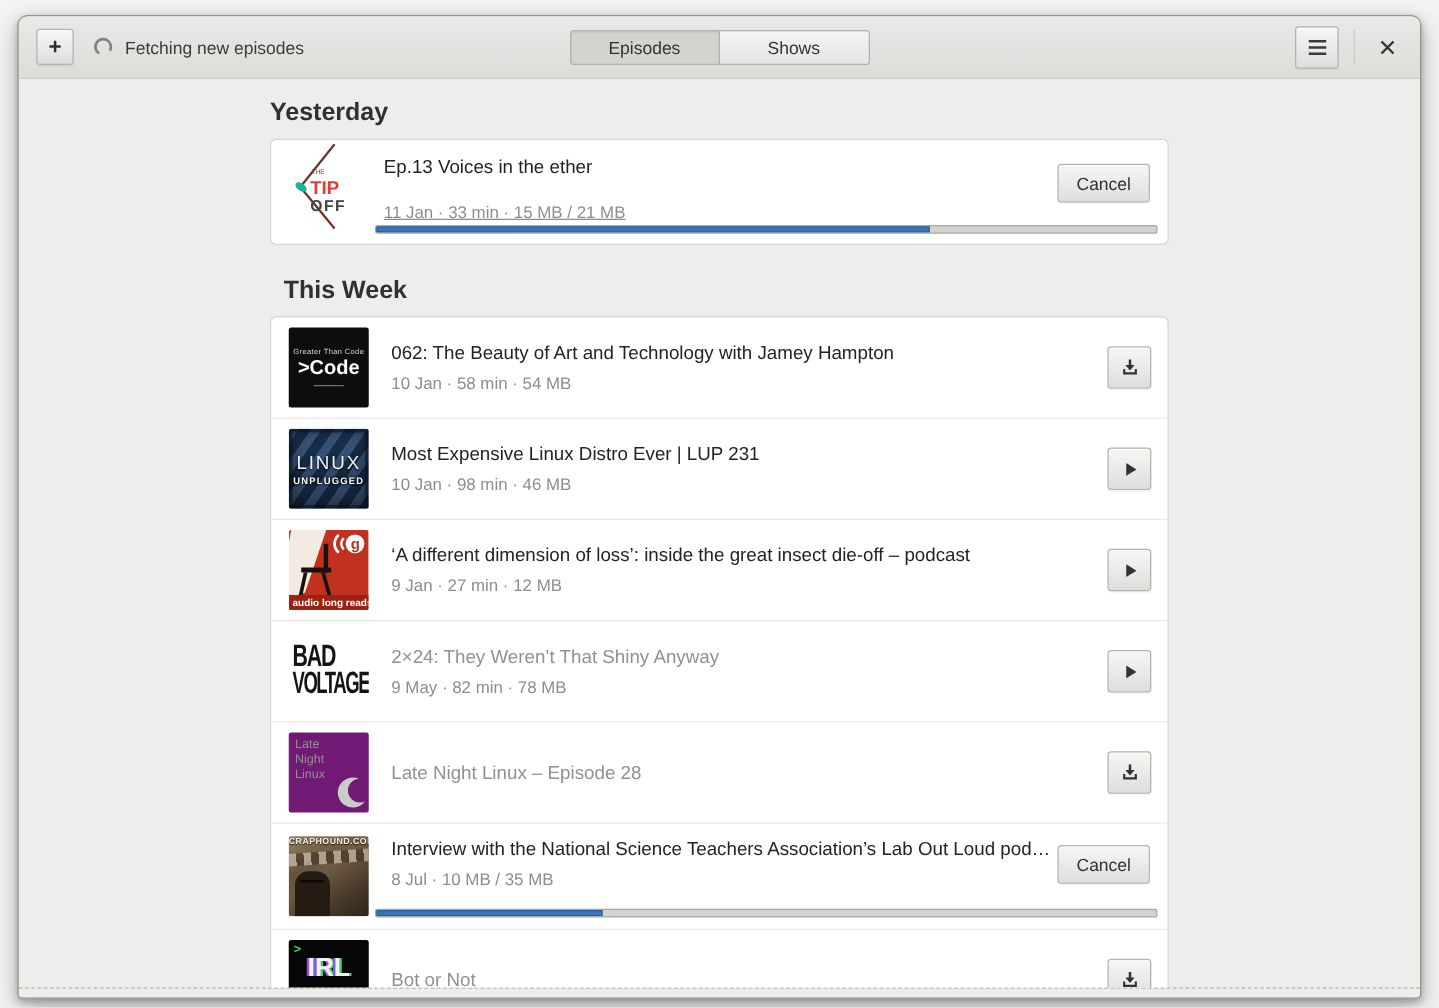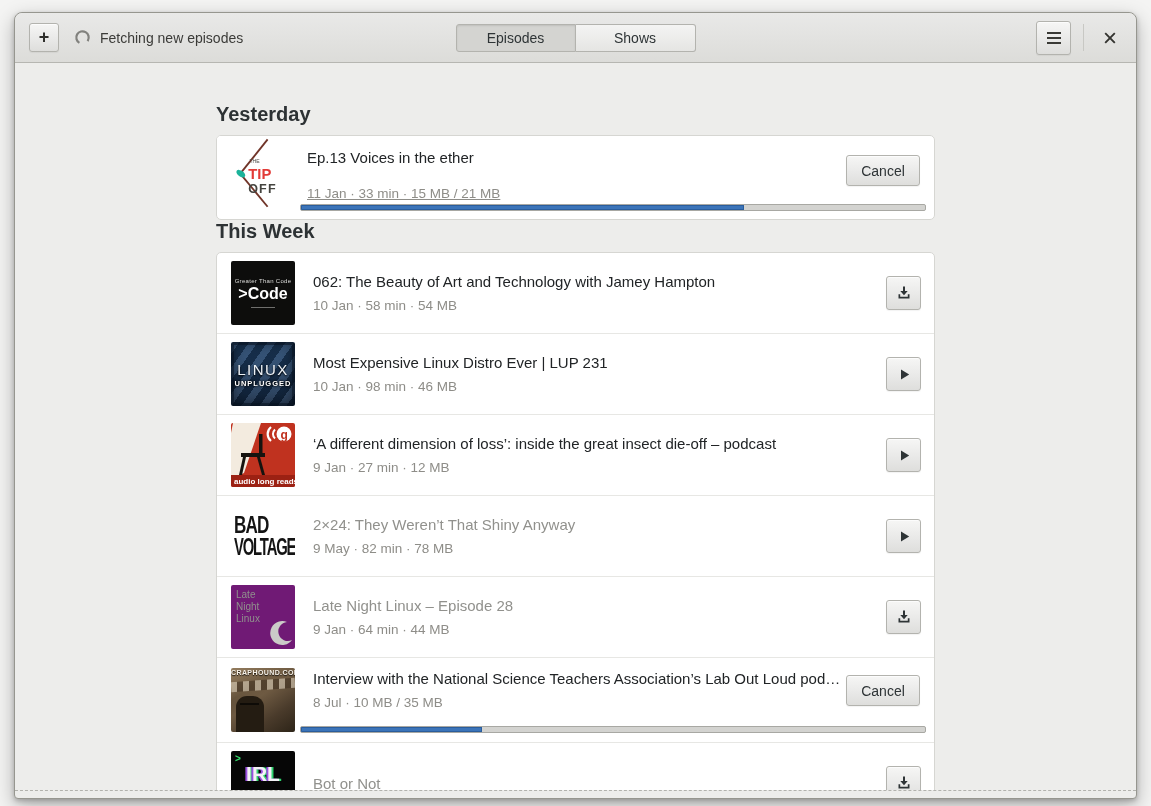--- a/index.html
+++ b/index.html
@@ -45,22 +45,22 @@
   .menu-glyph{width:14px;height:2px;background:#3a3a36;box-shadow:0 -5px 0 #3a3a36,0 5px 0 #3a3a36;}
   .hdr-sep{width:1px;height:27px;background:#c8c8c4;margin:0 11px 0 12px;}
   .close-btn{width:30px;height:30px;display:flex;align-items:center;justify-content:center;background:none;border:none;margin-right:2px;}
   
   .viewport{
     position:absolute;top:50px;left:0;right:0;bottom:7px;
     overflow:hidden;border-bottom:1px dashed #b2b2ad;
   }
   .column{width:719px;margin:0 auto;}
   .heading{font-size:20px;font-weight:bold;color:#2d3234;margin:0 0 9px 0;}
-  .h-yesterday{padding-top:40px;}
-  .h-week{}
+  .h-yesterday{padding-top:16px;}
+  .h-week{padding-top:25px;margin-left:11px;}
   .card{background:#fff;border:1px solid #d6d6d2;border-radius:5px;box-sizing:border-box;overflow:hidden;}
   .row{display:flex;align-items:center;height:80px;padding-left:14px;position:relative;}
   .card .row + .row{border-top:1px solid #e7e7e4;}
   .cover{width:64px;height:64px;flex:none;border-radius:2px;overflow:hidden;position:relative;box-sizing:border-box;}
   .rtext{margin-left:18px;flex:1;min-width:0;}
   .title{font-size:15px;color:#212426;white-space:nowrap;overflow:hidden;text-overflow:ellipsis;}
   .played .title{color:#91918d;}
   .meta{font-size:13.5px;color:#8e8d88;margin-top:8px;}
   .icon-btn{width:35px;height:34px;margin-right:13px;flex:none;}
   .cancel-btn{width:74px;height:31px;flex:none;}
@@ -267,21 +267,20 @@
               <div>Late</div>
               <div>Night</div>
               <div>Linux</div>
             </div>
             <svg class="lnl-moon" width="26" height="28" viewBox="0 0 26 28">
               <path d="M19 2 A12 12 0 1 0 24 20 A9.5 9.5 0 1 1 19 2" fill="#cbcbc8"></path>
             </svg>
           </div>
           <div class="rtext">
             <div class="title">Late Night Linux – Episode 28</div>
-            <div class="meta">9 Jan · 64 min · 44 MB</div>
           </div>
           <button class="gtkbtn icon-btn">
             <svg width="16" height="16" viewBox="0 0 16 16">
               <path class="icon-dark" d="M7 1.5h2v4.5h2.7L8 10.3 4.3 6H7z"></path>
               <path class="icon-dark" d="M2.5 9.2v4.3h11V9.2h-1.7v2.6H4.2V9.2z"></path>
             </svg>
           </button>
         </div>
 
         <div class="row row-dl">

